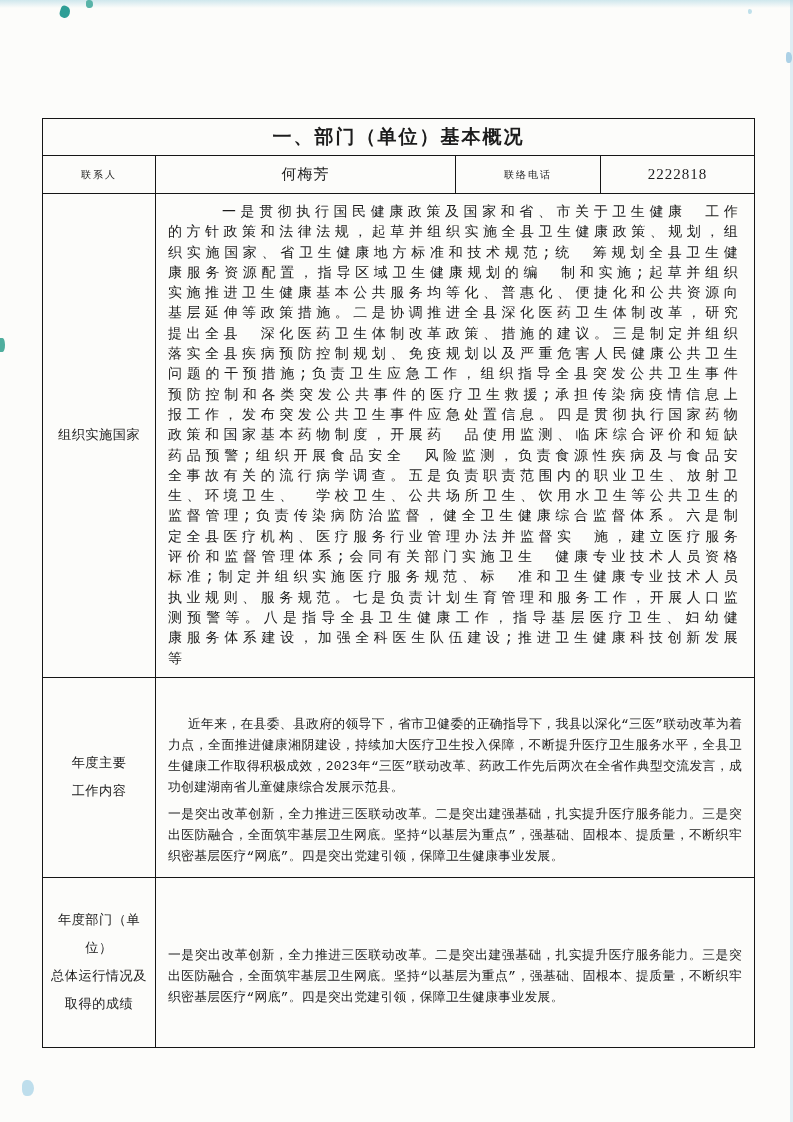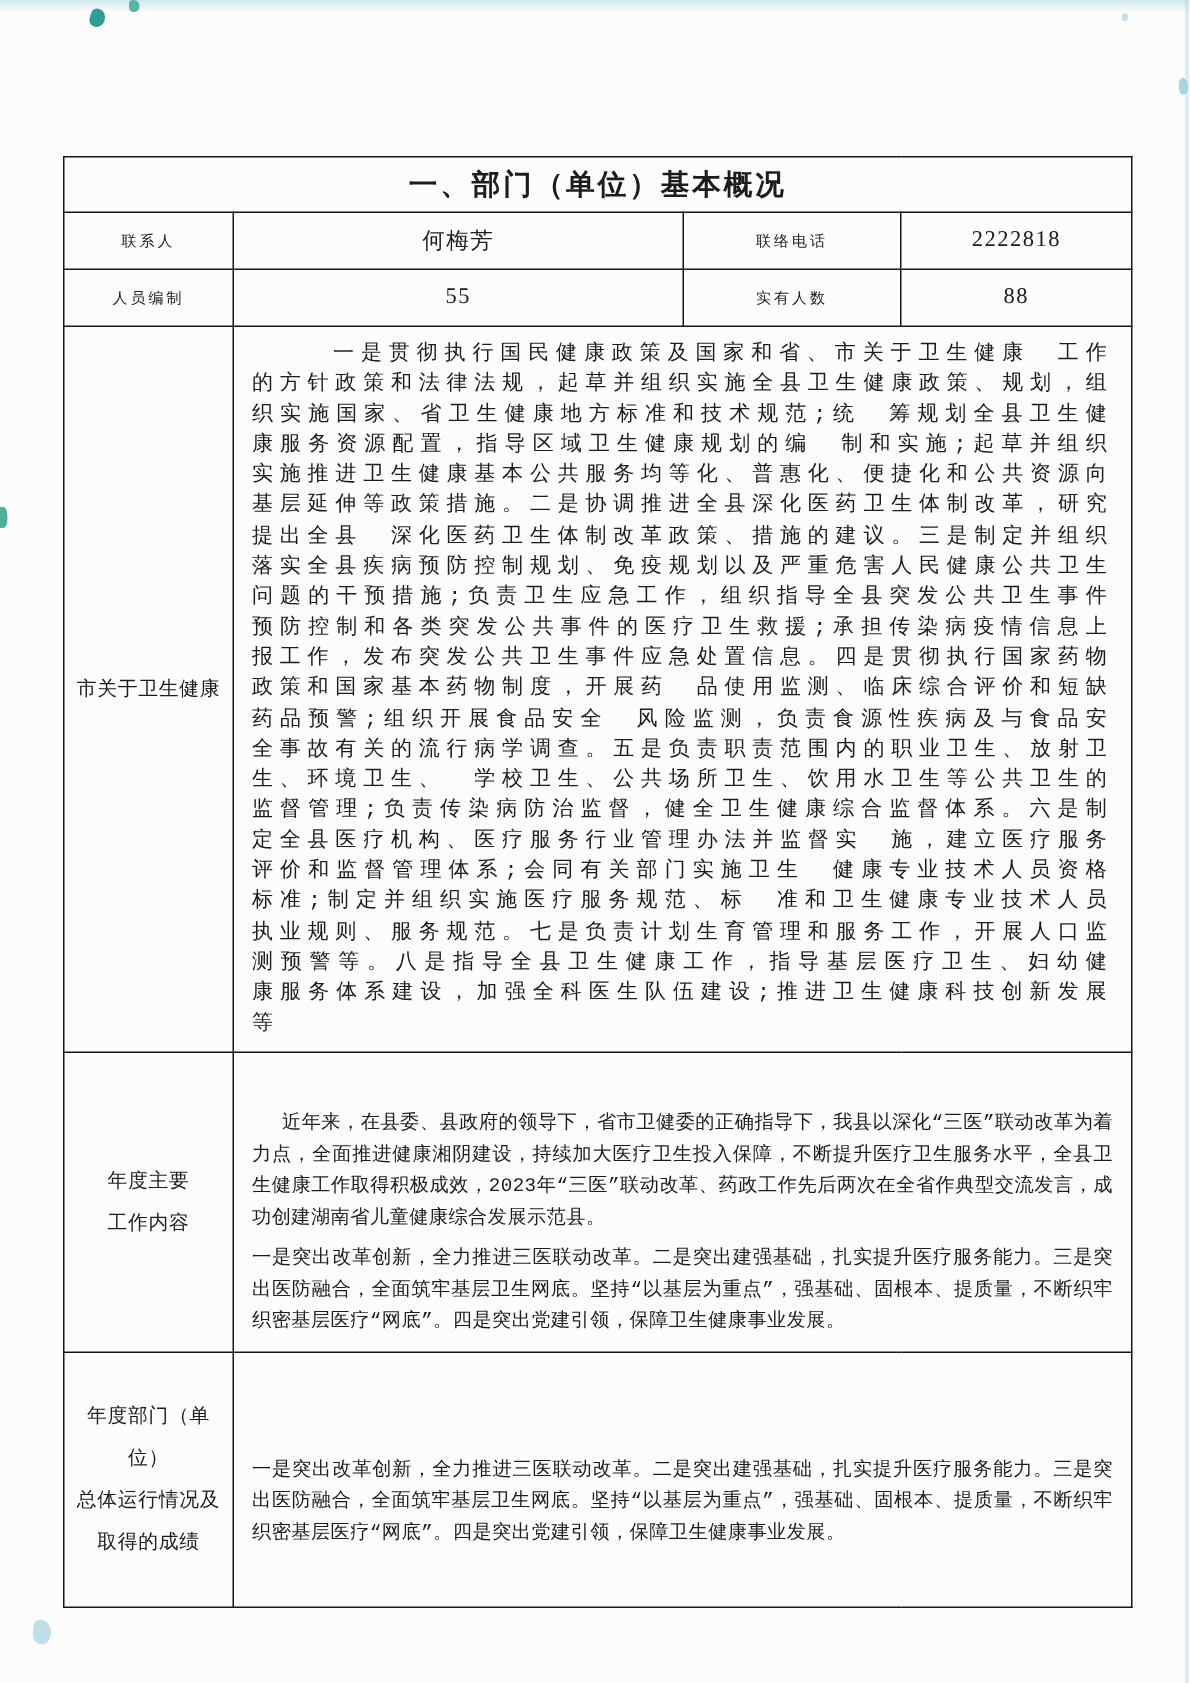--- a/index.html
+++ b/index.html
@@ -25,21 +25,21 @@
   .speck { position: absolute; border-radius: 40% 60% 55% 45%; }
   .speck.s1 { left: 60px; top: 6px;  width: 10px; height: 12px; background: #2f9e96; transform: rotate(18deg); }
   .speck.s2 { left: 86px; top: 0px;  width: 7px;  height: 8px;  background: #58b3a8; }
   .speck.s3 { left: 0px;  top: 338px; width: 5px; height: 14px; background: #4fae9e; border-radius: 0 60% 60% 0; }
   .speck.s4 { left: 22px; top: 1080px; width: 12px; height: 16px; background: #aed6e8; opacity: .8; }
   .speck.s5 { left: 786px; top: 52px; width: 6px; height: 11px; background: #9ec9e2; opacity: .85; }
   .speck.s6 { left: 748px; top: 9px; width: 4px; height: 5px; background: #bfe0ea; }
 
   
   .main-table {
-    position: absolute; left: 42px; top: 104px; width: 712px;
+    position: absolute; left: 42px; top: 118px; width: 712px;
     border-collapse: collapse; table-layout: fixed;
   }
   .main-table td { border: 1.6px solid #161616; overflow: hidden; }
   .title-cell {
     height: 37px; text-align: center; vertical-align: middle;
     font-weight: bold; font-size: 19px; letter-spacing: 2px;
   }
   .info-row td { height: 38px; text-align: center; vertical-align: middle; }
   .lbl {
     text-align: center; vertical-align: middle;
@@ -92,29 +92,23 @@
         <td colspan="4" class="title-cell">一、部门（单位）基本概况</td>
       </tr>
 
       <tr class="info-row">
         <td class="lbl">联系人</td>
         <td class="val">何梅芳</td>
         <td class="lbl">联络电话</td>
         <td class="val">2222818</td>
       </tr>
 
-      <tr class="info-row">
-        <td class="lbl">人员编制</td>
-        <td class="val">55</td>
-        <td class="lbl">实有人数</td>
-        <td class="val">88</td>
-      </tr>
 
       <tr style="height:447px;">
-        <td class="sec-lbl">市关于卫生健康</td>
+        <td class="sec-lbl">组织实施国家</td>
         <td colspan="3" class="content top">
           <p class="duties-text">一是贯彻执行国民健康政策及国家和省、市关于卫生健康　工作的方针政策和法律法规，起草并组织实施全县卫生健康政策、规划，组织实施国家、省卫生健康地方标准和技术规范;统　筹规划全县卫生健康服务资源配置，指导区域卫生健康规划的编　制和实施;起草并组织实施推进卫生健康基本公共服务均等化、普惠化、便捷化和公共资源向基层延伸等政策措施。二是协调推进全县深化医药卫生体制改革，研究提出全县　深化医药卫生体制改革政策、措施的建议。三是制定并组织落实全县疾病预防控制规划、免疫规划以及严重危害人民健康公共卫生问题的干预措施;负责卫生应急工作，组织指导全县突发公共卫生事件预防控制和各类突发公共事件的医疗卫生救援;承担传染病疫情信息上报工作，发布突发公共卫生事件应急处置信息。四是贯彻执行国家药物政策和国家基本药物制度，开展药　品使用监测、临床综合评价和短缺药品预警;组织开展食品安全　风险监测，负责食源性疾病及与食品安全事故有关的流行病学调查。五是负责职责范围内的职业卫生、放射卫生、环境卫生、　学校卫生、公共场所卫生、饮用水卫生等公共卫生的监督管理;负责传染病防治监督，健全卫生健康综合监督体系。六是制定全县医疗机构、医疗服务行业管理办法并监督实　施，建立医疗服务评价和监督管理体系;会同有关部门实施卫生　健康专业技术人员资格标准;制定并组织实施医疗服务规范、标　准和卫生健康专业技术人员执业规则、服务规范。七是负责计划生育管理和服务工作，开展人口监测预警等。八是指导全县卫生健康工作，指导基层医疗卫生、妇幼健　康服务体系建设，加强全科医生队伍建设;推进卫生健康科技创新发展等</p>
         </td>
       </tr>
 
       <tr style="height:200px;">
         <td class="sec-lbl">年度主要
 工作内容</td>
         <td colspan="3" class="content top">
           <p class="report-text indent">近年来，在县委、县政府的领导下，省市卫健委的正确指导下，我县以深化“三医”联动改革为着力点，全面推进健康湘阴建设，持续加大医疗卫生投入保障，不断提升医疗卫生服务水平，全县卫生健康工作取得积极成效，2023年“三医”联动改革、药政工作先后两次在全省作典型交流发言，成功创建湖南省儿童健康综合发展示范县。</p>

